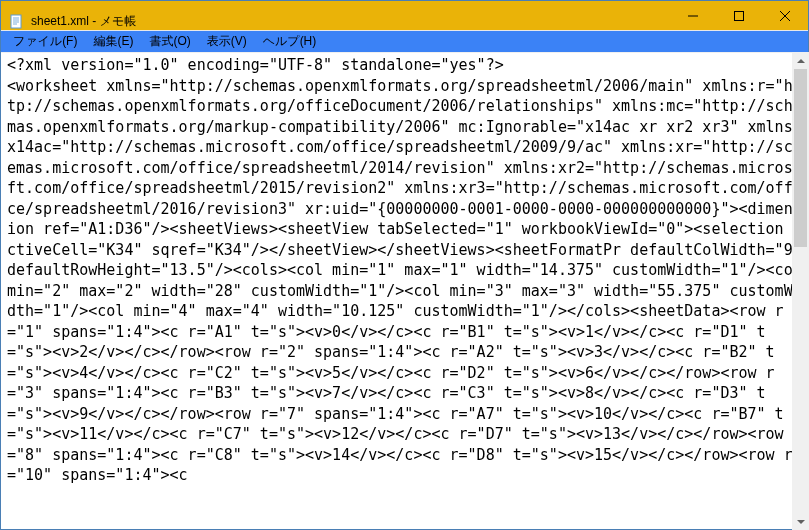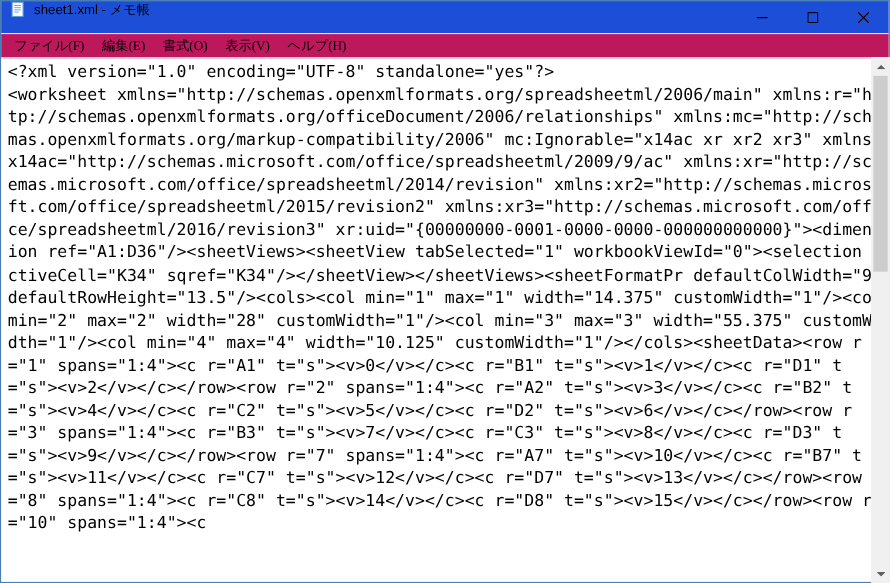--- a/index.html
+++ b/index.html
@@ -8,23 +8,23 @@
     background: #ffffff;
     width: 809px;
     height: 530px;
     overflow: hidden;
     border: 1px solid #4a7fb5;
     display: flex;
     flex-direction: column;
   }
   .titlebar {
     height: 30px;
-    background: #1d4ed8;
+    background: #eab308;
     display: flex;
-    align-items: flex-start;
+    align-items: flex-end;
     border-bottom: 1px solid #e8e8e8;
   }
   .app-icon {
     width: 16px;
     height: 16px;
     margin: 0 6px 0 8px;
     display: flex;
     align-items: center;
     justify-content: center;
   }
@@ -41,27 +41,26 @@
     width: 46px;
     height: 100%;
     display: flex;
     align-items: center;
     justify-content: center;
     color: #333;
   }
   .win-btn svg { display: block; }
   .menubar {
     height: 22px;
-    background: #be185d;
+    background: #3b82f6;
     display: flex;
     align-items: center;
     padding: 0 4px;
     border-bottom: 1px solid #f0f0f0;
     font-size: 12px;
-    font-family: Liberation Serif, serif;
   }
   .menu-item {
     padding: 2px 8px;
     color: #000;
   }
   .content {
     flex: 1;
     padding: 2px 6px;
     font-family: "Consolas", "MS Gothic", monospace;
     font-size: 15px;

